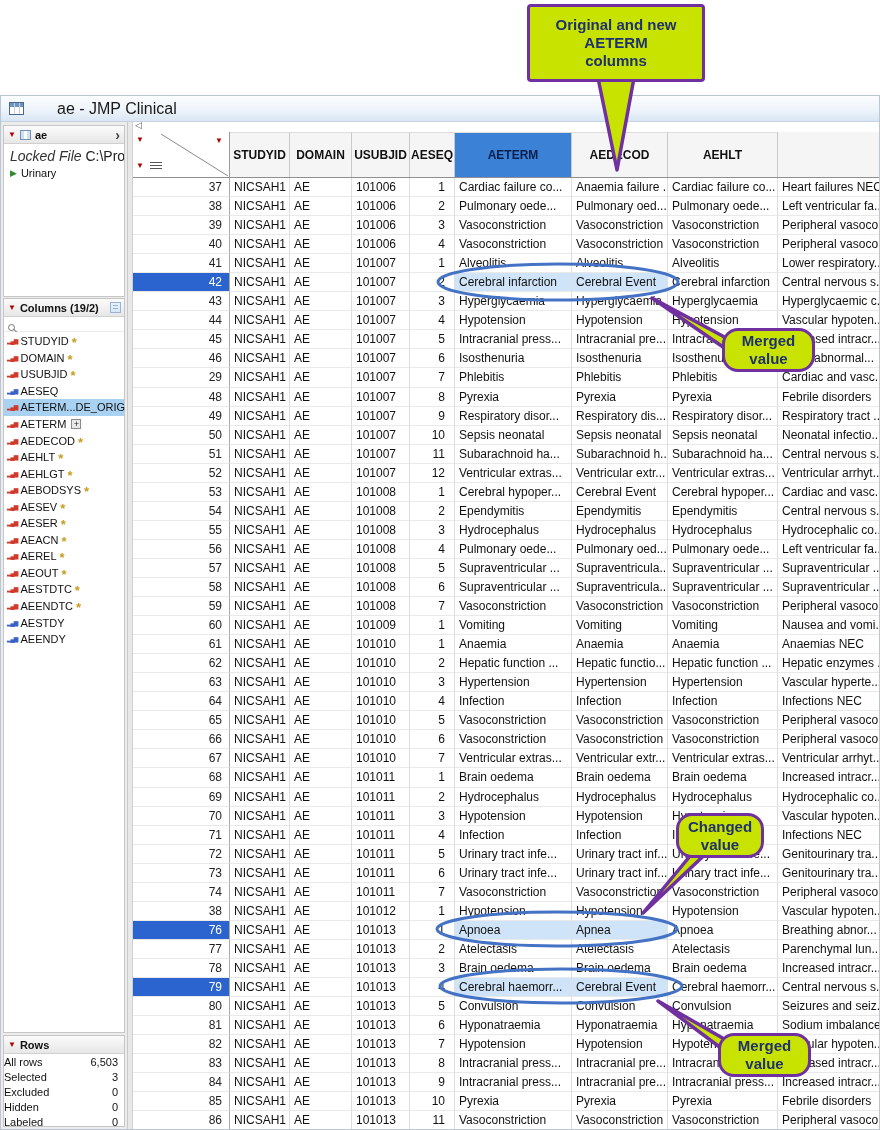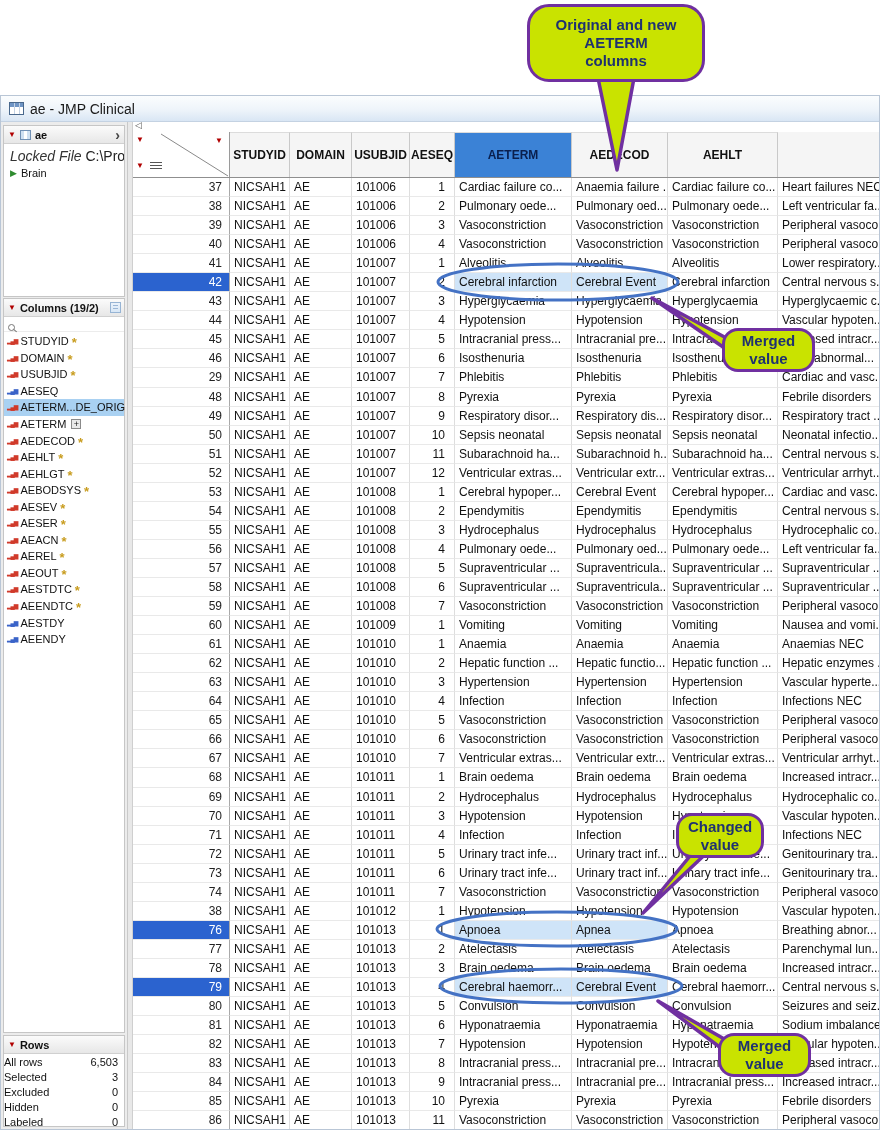--- a/index.html
+++ b/index.html
@@ -8,21 +8,21 @@
           font-family:"Liberation Sans", sans-serif; }
 
   
   .window { position:absolute; left:0; top:95px; width:880px; height:1035px;
             border:1px solid #b9c6d6; background:#fff; }
   .titlebar { height:26px; background:linear-gradient(180deg,#fbfdfe 0%,#eef4fa 55%,#d9e6f4 100%);
               display:flex; align-items:center; gap:6px; padding-left:8px; border-bottom:1px solid #c4d2e2; }
   .app-icon { width:15px; height:13px; border:1px solid #49688c; display:inline-block;
               background:repeating-linear-gradient(to right,transparent 0 4px,#c3d2e4 4px 5px),
                          linear-gradient(#6e94c4 0 4px,#fff 4px); }
-  .title-text { font-size:14px; color:#1a1a1a; }
+  .title-text { font-size:16px; color:#1a1a1a;margin-left:27px; }
 
   .content { position:absolute; top:26px; left:0; right:0; bottom:0; display:flex; }
 
   
   .sidebar { width:127px; position:relative; background:#ececec; border-right:1px solid #c9c9c9; }
   .panel { position:absolute; left:2px; right:2px; background:#fff; border:1px solid #c6c6c6; }
   .panel-ae { top:3px; height:172px; }
   .panel-columns { top:176px; bottom:96px; }
   .panel-rows { bottom:2px; height:92px; }
   .panel-header { height:18px; background:linear-gradient(#fbfbfb,#e7e7e7); border-bottom:1px solid #d0d0d0;
@@ -93,21 +93,21 @@
 
   
   .overlay { position:absolute; inset:0; z-index:55; pointer-events:none; }
   .ptr { fill:var(--callout-fill,#c9e300); stroke:var(--callout-border,#7030a0); stroke-width:3.5; stroke-linejoin:round; }
   .circ { fill:none; stroke:var(--ellipse-stroke,#4472c4); stroke-width:3; }
 
   .callout { position:absolute; z-index:60; background:var(--callout-fill,#c9e300);
              border:3.5px solid var(--callout-border,#7030a0); border-radius:16px;
              color:var(--callout-text,#1f3270); font-weight:bold; font-size:15px; text-align:center;
              display:flex; flex-direction:column; justify-content:center; line-height:18px; }
-  #callout-top { left:527px; top:4px; width:178px; height:78px; border-radius:22px; }
+  #callout-top { left:527px; top:4px; width:178px; height:78px; border-radius:4px; }
   #callout-merged1 { left:722px; top:328px; width:93px; height:44px; }
   #callout-changed { left:676px; top:813px; width:88px; height:45px; }
   #callout-merged2 { left:718px; top:1033px; width:93px; height:44px; }
 </style>
 </head>
 <body>
 
 <div class="page">
 
   <div class="window">
@@ -126,21 +126,21 @@
             <span class="mini-table"></span>
             <span>ae</span>
             <span class="chev">›</span>
           </div>
           <div class="file-row">
             <span class="file-label">Locked File</span>
             <span>C:\Program</span>
           </div>
           <div class="source-row">
             <span class="green-tri">▶</span>
-            <span>Brain</span>
+            <span>Urinary</span>
           </div>
         </div>
 
         <div class="panel panel-columns">
           <div class="panel-header">
             <span class="red-tri">▼</span>
             <span>Columns (19/2)</span>
             <span class="panel-opts"></span>
           </div>
           <div class="search-row">

